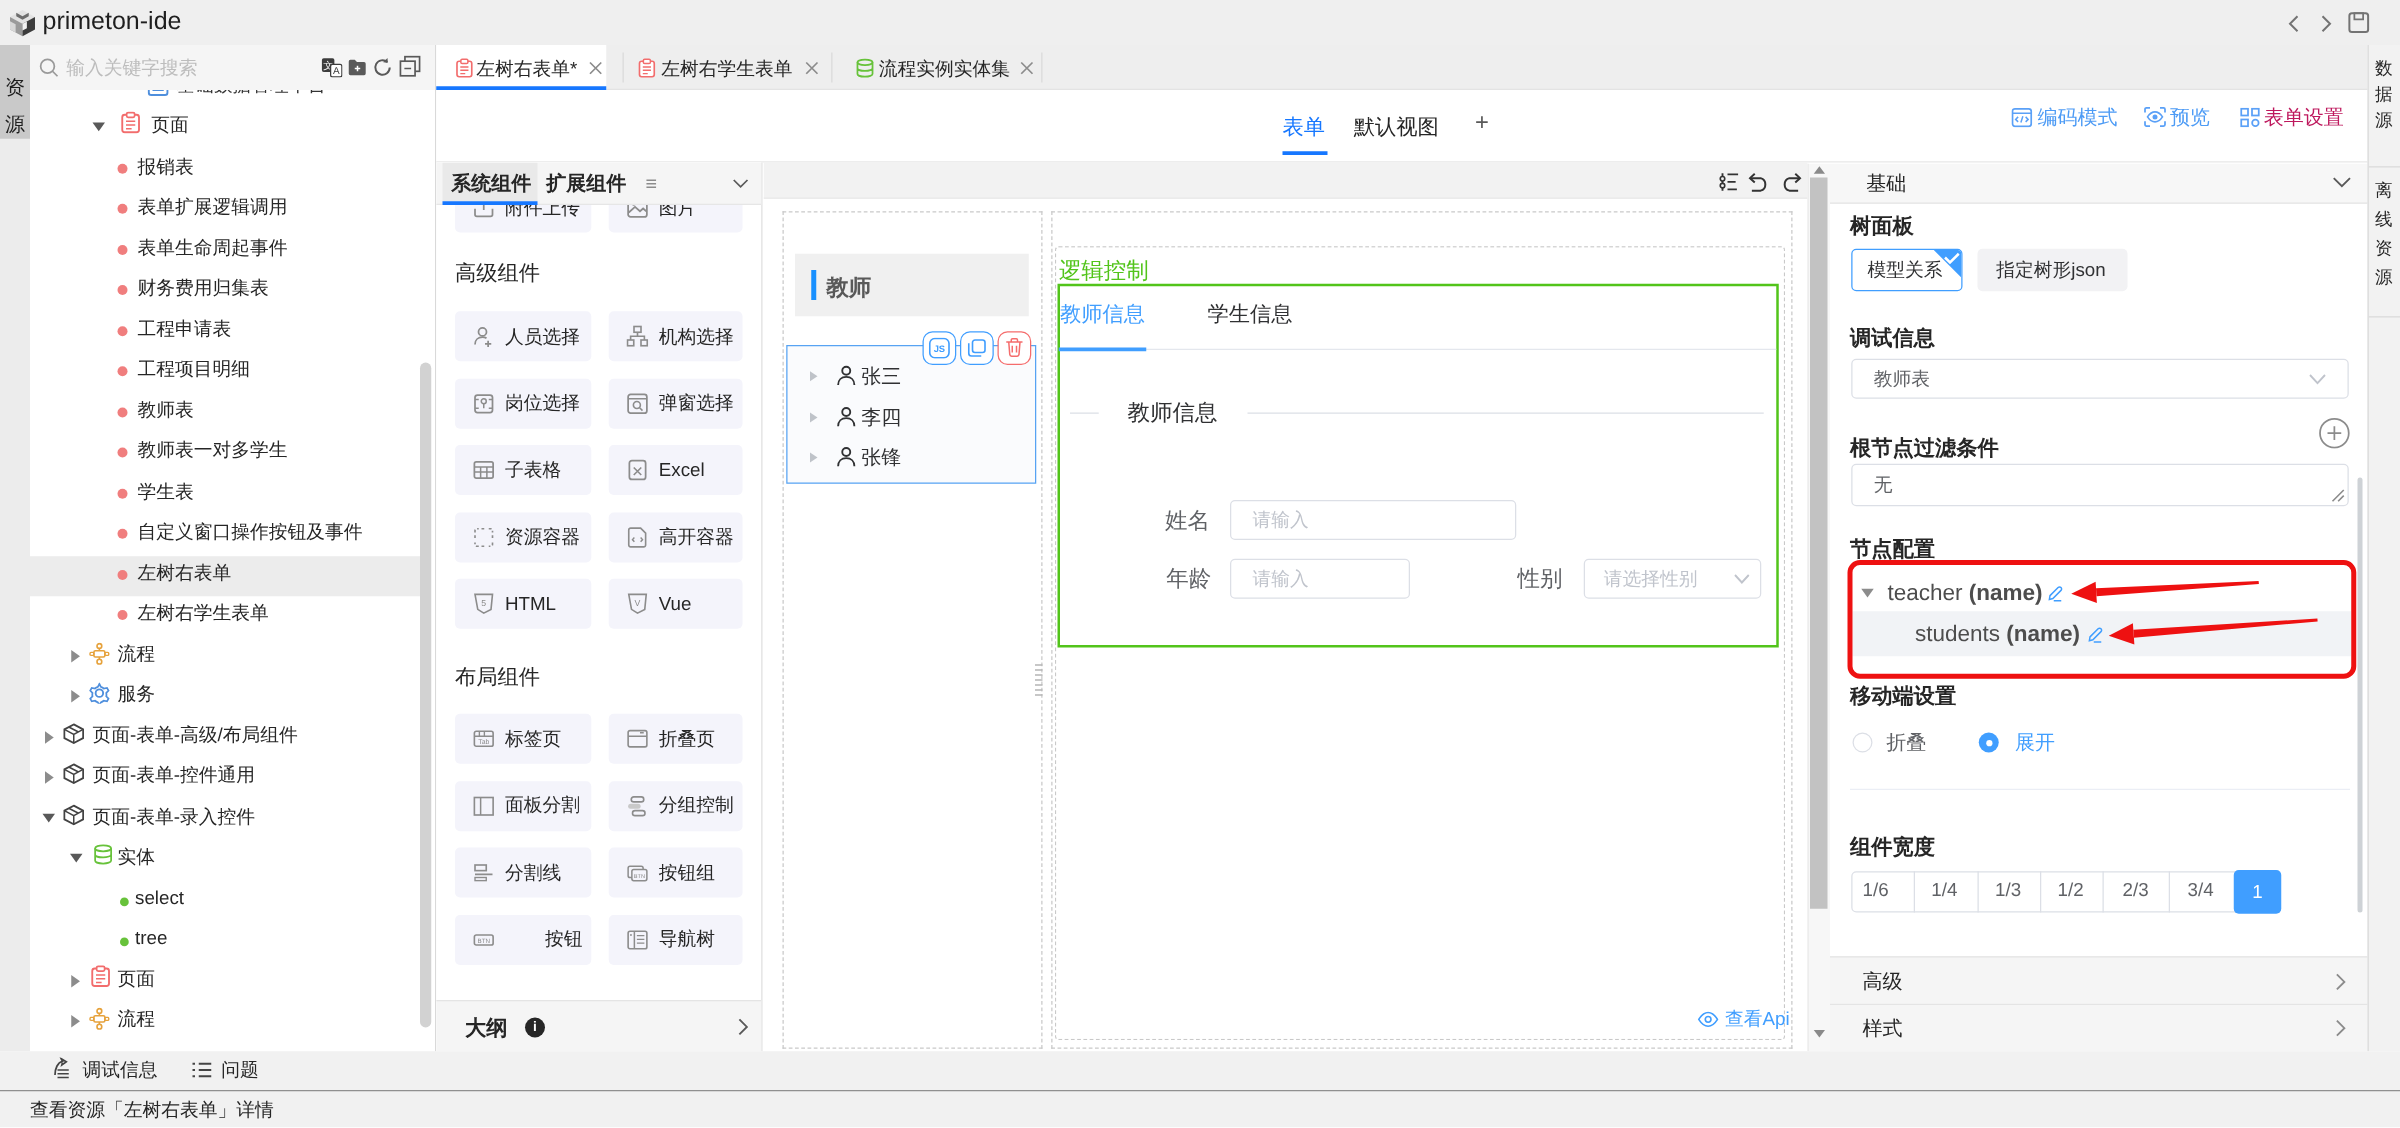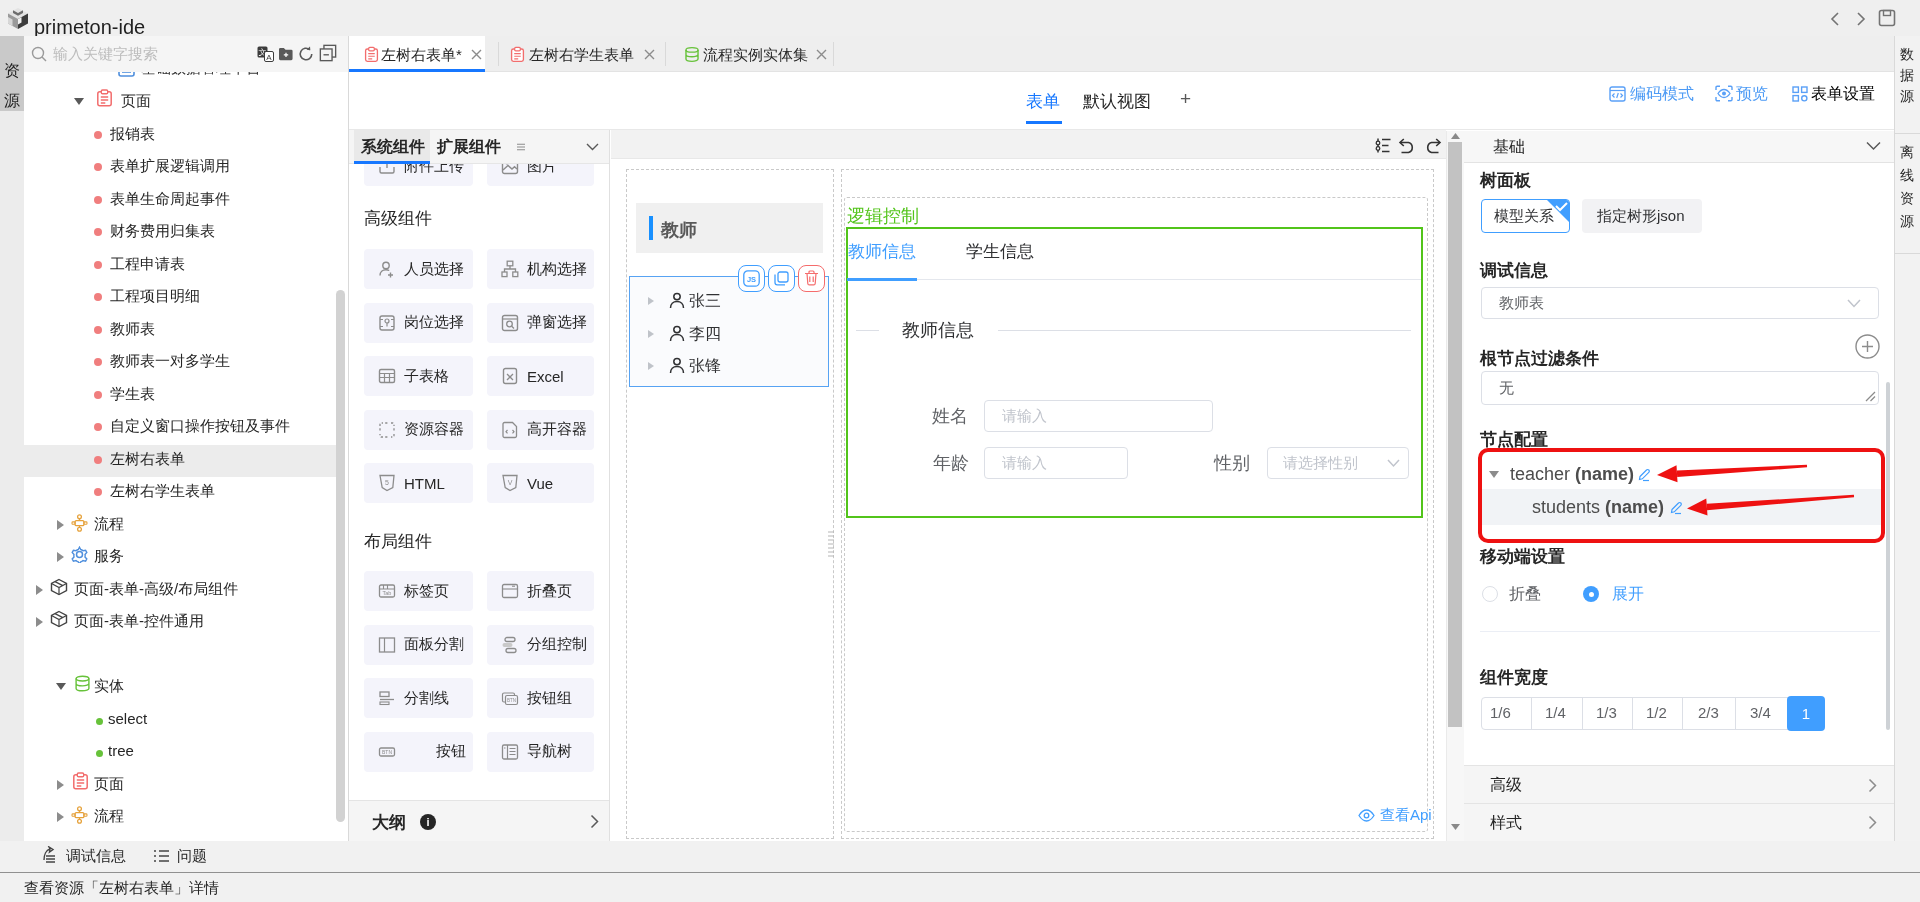--- a/index.html
+++ b/index.html
@@ -24,21 +24,21 @@
 <div class="abs" style="left:7px;top:7px;width:21px;height:22px;">
 <svg width="22" height="23" viewBox="0 0 22 23">
 <polygon points="11,1 21,6.5 11,12 1,6.5" fill="#e3e3e3"></polygon>
 <polygon points="1,6.5 11,12 11,22 1,16.5" fill="#9a9a9a"></polygon>
 <polygon points="21,6.5 11,12 11,22 21,16.5" fill="#3c3c3c"></polygon>
 <polygon points="6,3.2 11,5.9 16,3.2 16,6 11,8.7 6,6" fill="#6d6d6d"></polygon>
 <polygon points="11,12 14.5,10.2 14.5,15.5 11,17.4" fill="#f2f2f2"></polygon>
 <polygon points="1,10 5.5,12.4 5.5,18.9 1,16.5" fill="#d7d7d7"></polygon>
 </svg>
 </div>
-<div class="abs" style="left:34px;top:16px;font-size:20px;color:#1f1f1f;text-align:right;">primeton-ide</div>
+<div class="abs" style="left:34px;top:6px;font-size:20px;color:#1f1f1f;text-align:right;">primeton-ide</div>
 <div class="abs" style="left:1829px;top:11px;width:14px;height:16px;">
 <svg width="12" height="16" viewBox="0 0 12 16">
       <path d="M9 2 L3 8 L9 14" stroke="#737373" stroke-width="1.6" fill="none"></path>
     </svg>
 </div>
 <div class="abs" style="left:1855px;top:11px;width:14px;height:16px;">
 <svg width="12" height="16" viewBox="0 0 12 16">
       <path d="M3 2 L9 8 L3 14" stroke="#737373" stroke-width="1.6" fill="none"></path>
     </svg>
 </div>
@@ -139,20 +139,26 @@
           <path d="M9 1.5 L16.5 5.5 V12.5 L9 16.5 L1.5 12.5 V5.5 Z" fill="none" stroke="#434343" stroke-width="1.4"></path>
           <path d="M1.5 5.5 L9 9.5 L16.5 5.5 M9 9.5 V16.5 M5 3.6 L12.8 7.6" fill="none" stroke="#434343" stroke-width="1.2"></path>
         </svg>
       </span><span style="margin-left:50px;">页面-表单-高级/布局组件</span></div>
   <div class="tr" style="top:535px;"><i class="car cr" style="left:12px;"></i><span class="abs" style="left:26px;top:3px;">
         <svg width="18" height="18" viewBox="0 0 18 18">
           <path d="M9 1.5 L16.5 5.5 V12.5 L9 16.5 L1.5 12.5 V5.5 Z" fill="none" stroke="#434343" stroke-width="1.4"></path>
           <path d="M1.5 5.5 L9 9.5 L16.5 5.5 M9 9.5 V16.5 M5 3.6 L12.8 7.6" fill="none" stroke="#434343" stroke-width="1.2"></path>
         </svg>
       </span><span style="margin-left:50px;">页面-表单-控件通用</span></div>
+  <div class="tr" style="top:567.5px;"><i class="car cd" style="left:10px;"></i><span class="abs" style="left:26px;top:3px;">
+        <svg width="18" height="18" viewBox="0 0 18 18">
+          <path d="M9 1.5 L16.5 5.5 V12.5 L9 16.5 L1.5 12.5 V5.5 Z" fill="none" stroke="#434343" stroke-width="1.4"></path>
+          <path d="M1.5 5.5 L9 9.5 L16.5 5.5 M9 9.5 V16.5 M5 3.6 L12.8 7.6" fill="none" stroke="#434343" stroke-width="1.2"></path>
+        </svg>
+      </span><span style="margin-left:50px;">页面-表单-录入控件</span></div>
   <div class="tr" style="top:600px;"><i class="car cd" style="left:32px;"></i><span class="abs" style="left:50px;top:3px;">
         <svg width="17" height="17" viewBox="0 0 17 17">
           <ellipse cx="8.5" cy="3.6" rx="6.4" ry="2.4" fill="none" stroke="#67c23a" stroke-width="1.4"></ellipse>
           <path d="M2.1 3.6 V13.4 a6.4 2.4 0 0 0 12.8 0 V3.6 M2.1 8.5 a6.4 2.4 0 0 0 12.8 0" fill="none" stroke="#67c23a" stroke-width="1.4"></path>
         </svg>
       </span><span style="margin-left:70px;">实体</span></div>
   <div class="tr" style="top:632.5px;"><i class="gdot"></i><span style="margin-left:84px;">select</span></div>
   <div class="tr" style="top:665px;"><i class="gdot"></i><span style="margin-left:84px;">tree</span></div>
   <div class="tr" style="top:697.5px;"><i class="car cr" style="left:33px;"></i><span class="abs" style="left:48px;top:2px;">
         <svg width="17" height="18" viewBox="0 0 17 18">
@@ -226,21 +232,21 @@
       <path d="M3 8.5 C5 5.5 7 4.5 9 4.5 C11 4.5 13 5.5 15 8.5 C13 11.5 11 12.5 9 12.5 C7 12.5 5 11.5 3 8.5 Z" stroke="#5aa0f7" stroke-width="1.3" fill="none"></path>
       <circle cx="9" cy="8.5" r="2" fill="#5aa0f7"></circle>
     </svg>
   <div class="abs" style="left:1736px;top:84px;font-size:16px;color:#4d9bf5;">预览</div>
   <svg class="abs" style="left:1792px;top:86px;" width="16" height="16" viewBox="0 0 16 16">
       <rect x="1" y="1" width="5.4" height="5.4" stroke="#5aa0f7" stroke-width="1.4" fill="none"></rect>
       <rect x="9.6" y="1" width="5.4" height="5.4" stroke="#5aa0f7" stroke-width="1.4" fill="none"></rect>
       <rect x="1" y="9.6" width="5.4" height="5.4" stroke="#5aa0f7" stroke-width="1.4" fill="none"></rect>
       <circle cx="12.3" cy="12.3" r="2.6" stroke="#5aa0f7" stroke-width="1.4" fill="none"></circle>
     </svg>
-  <div class="abs" style="left:1811px;top:84px;font-size:16px;color:#000000;">表单设置</div>
+  <div class="abs" style="left:1811px;top:84px;font-size:16px;color:#be185d;">表单设置</div>
 </div>
 
 <div id="palette" class="abs" style="left:349px;top:130px;width:261px;height:711px;background:#fff;border-right:1px solid #e0e0e0;overflow:hidden;">
   <div class="abs" style="left:0;top:0;width:261px;height:34px;background:#f5f5f5;border-bottom:1px solid #e6e6e6;z-index:3;"></div>
   <div class="abs" style="left:5px;top:0;width:76px;height:31px;background:#e9e9e9;z-index:3;"></div>
   <div class="abs" style="left:5px;top:31px;width:76px;height:3px;background:#1677ff;z-index:3;"></div>
   <div class="abs" style="left:12px;top:7px;font-size:16px;font-weight:bold;color:#262626;z-index:3;">系统组件</div>
   <div class="abs" style="left:88px;top:7px;font-size:16px;font-weight:bold;color:#262626;z-index:3;">扩展组件</div>
   <svg class="abs" style="left:168px;top:13px;z-index:3;" width="8" height="8" viewBox="0 0 8 8">
       <path d="M0 1.2 h8 M0 4 h8 M0 6.8 h8" stroke="#8c8c8c" stroke-width="1.1"></path>

